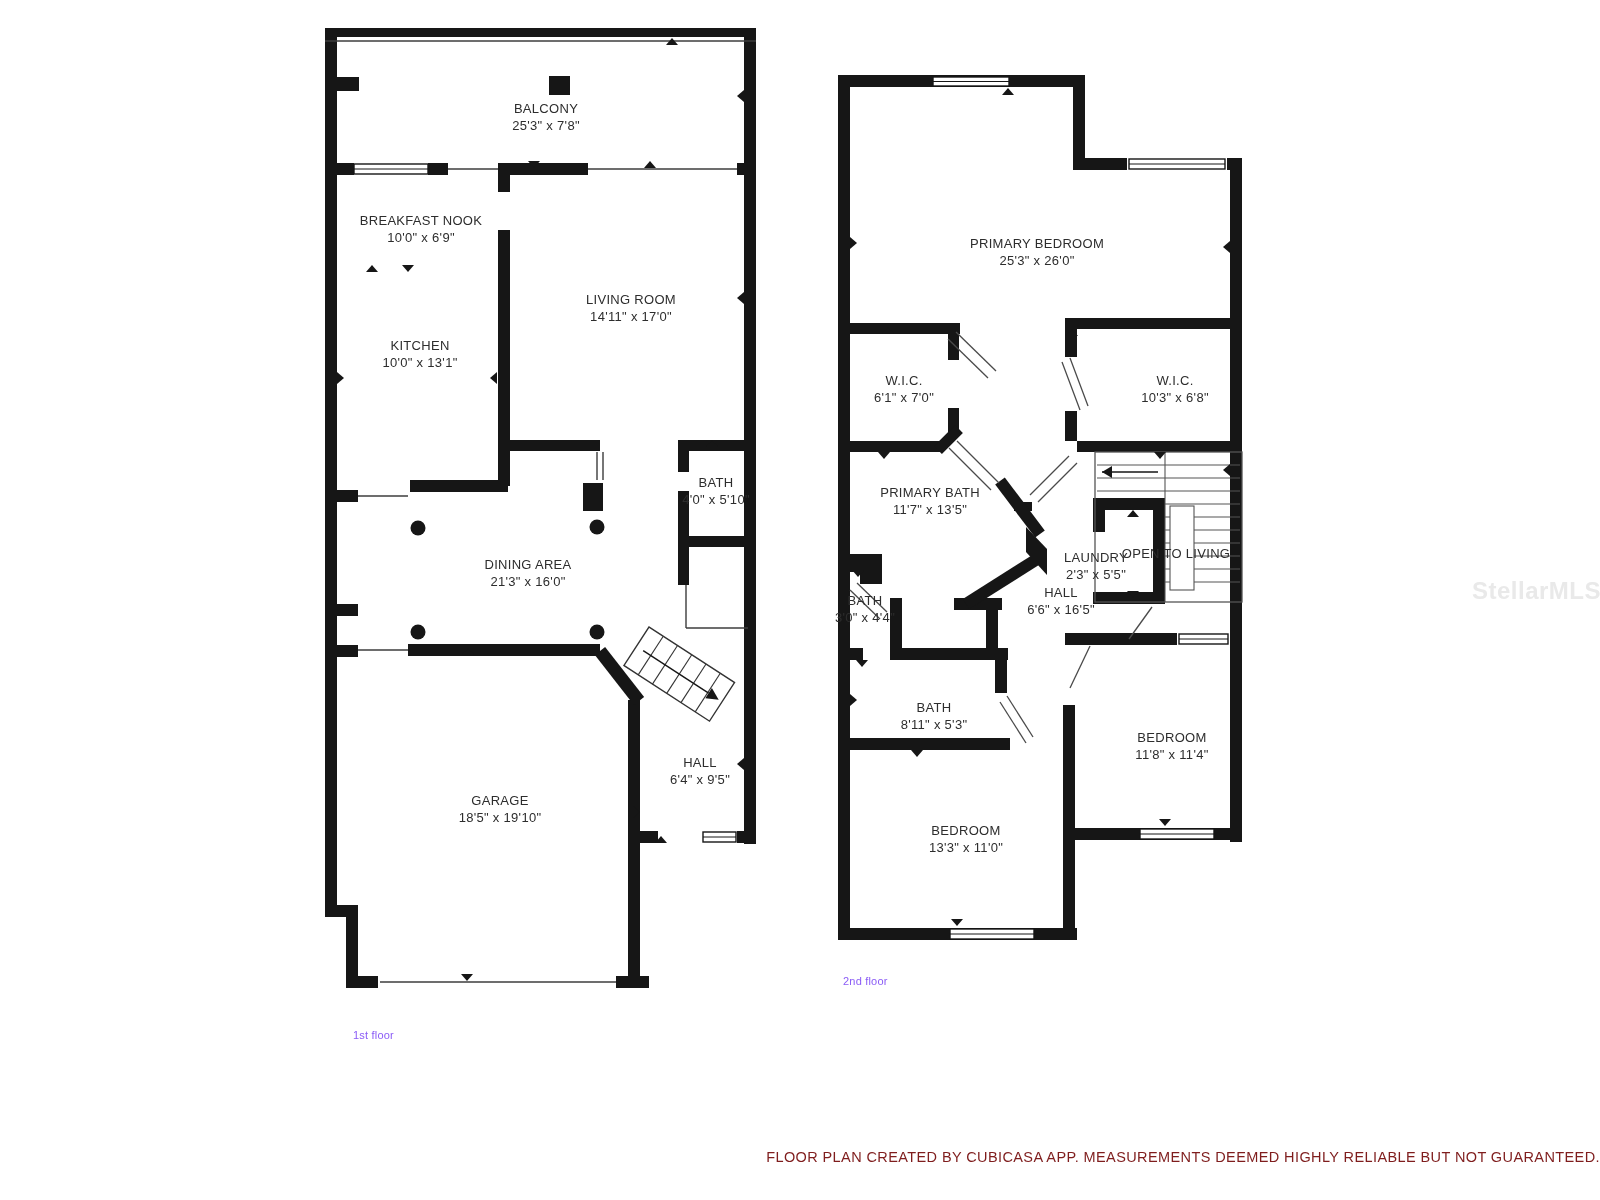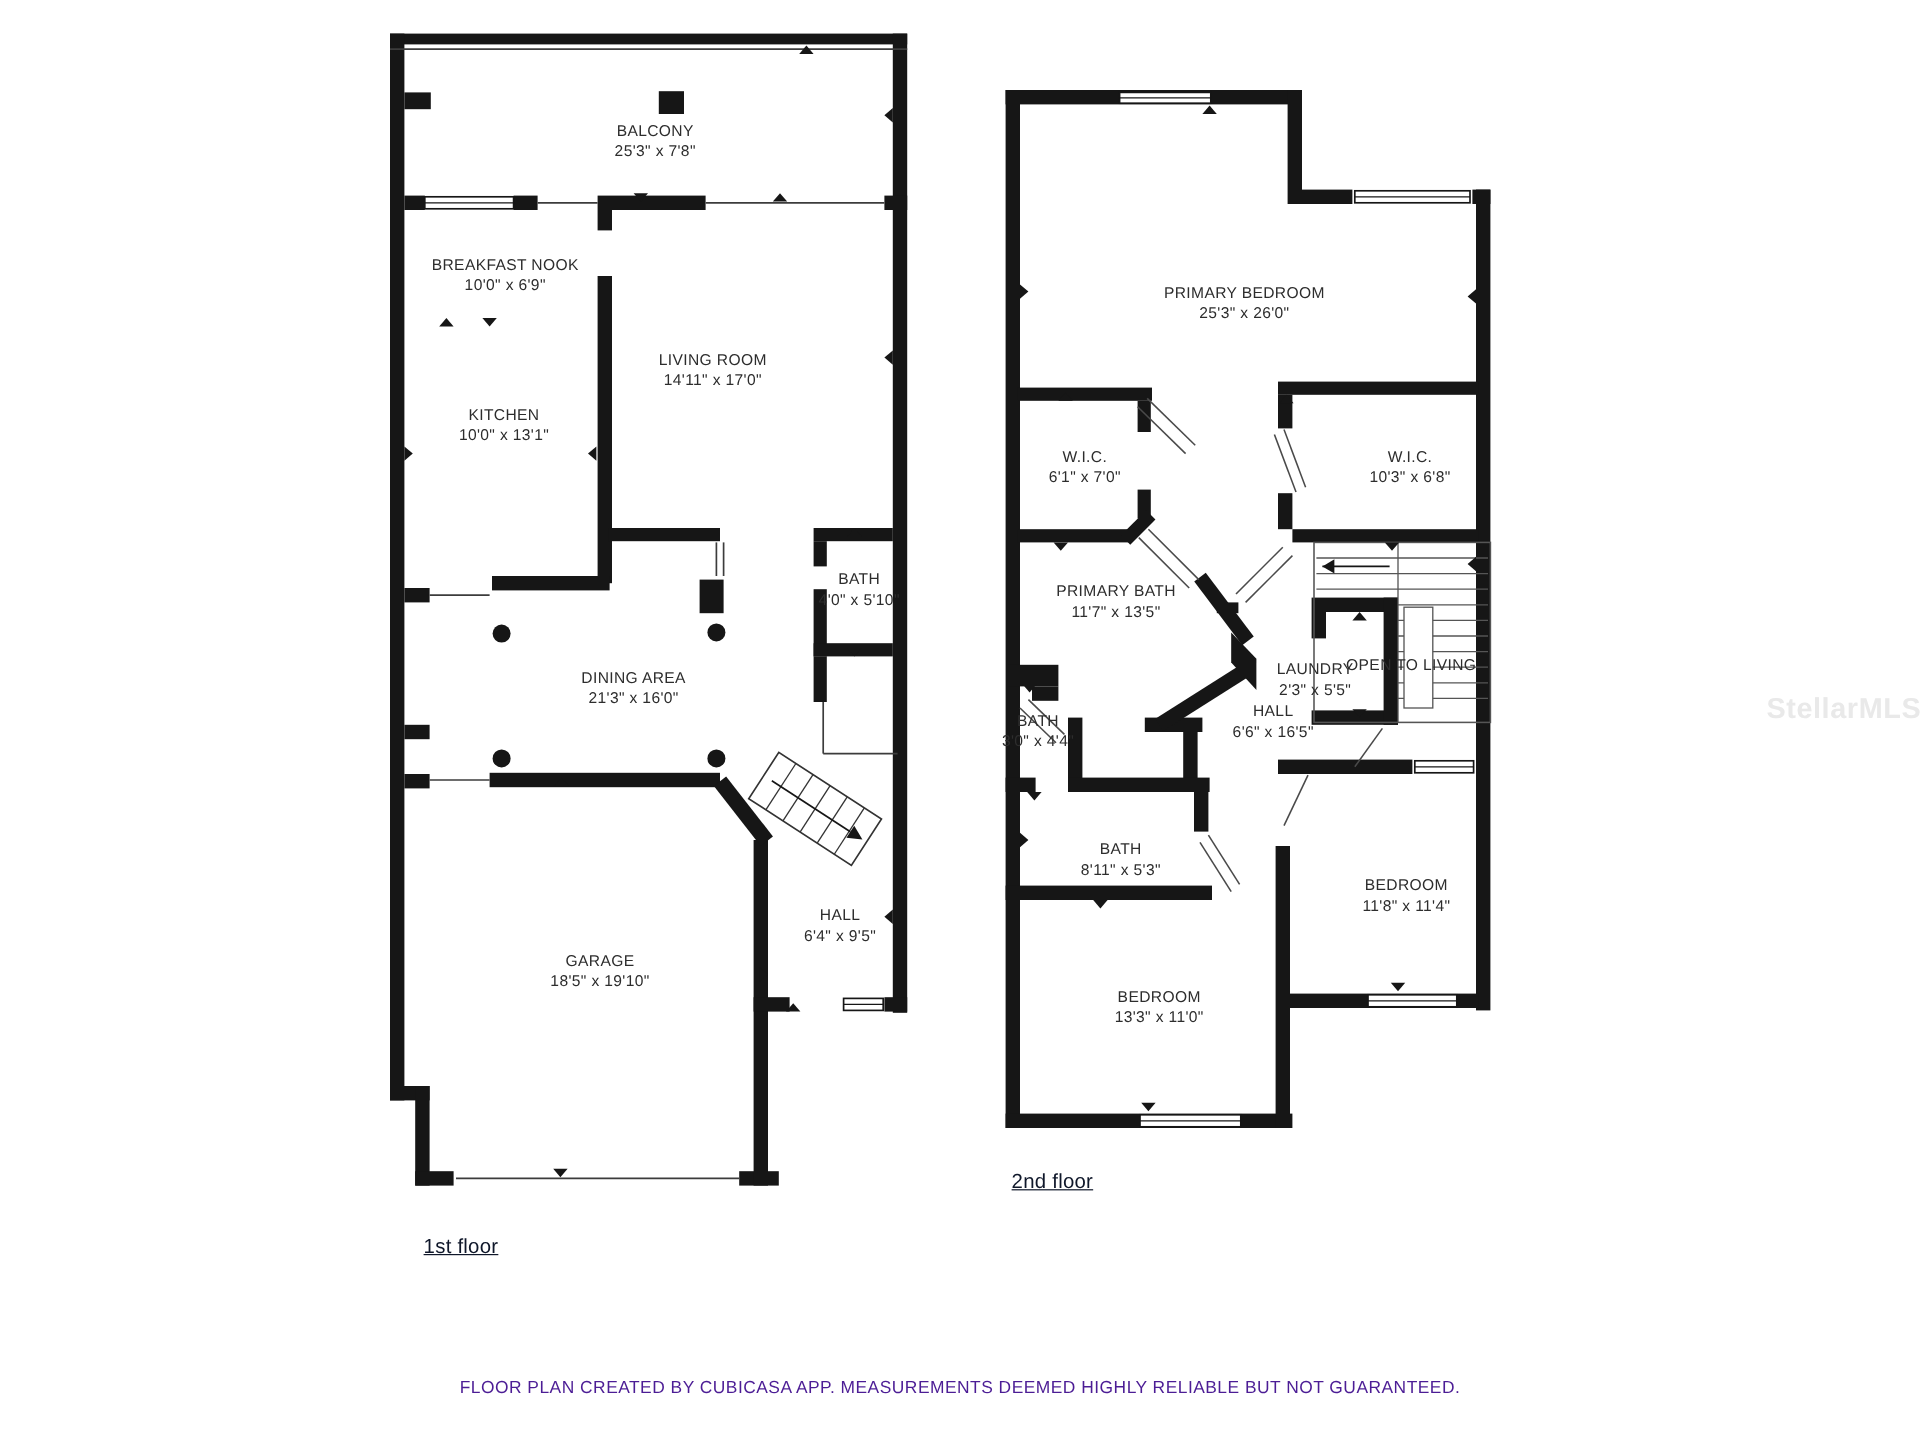--- a/index.html
+++ b/index.html
@@ -2,23 +2,23 @@
 <html><head>
 <meta charset="utf-8">
 <style>
   html,body{margin:0;padding:0;background:#fff;}
   .canvas{position:relative;width:1600px;height:1200px;background:#ffffff;overflow:hidden;
           font-family:"Liberation Sans",sans-serif;padding-left:43px;}
   .plan-svg{position:absolute;left:0;top:0;}
   .room-label{position:absolute;transform:translateX(-50%);text-align:center;color:#2d2d2d;
               font-size:13px;line-height:17px;letter-spacing:.3px;white-space:nowrap;}
   .room-label .nm,.room-label .dims{display:block;}
-  .floor-label{position:absolute;font-size:17px;color:#0f172a;letter-spacing:.2px;text-decoration:underline;}
-  .footer-note{position:absolute;left:0;top:1149px;width:1600px;text-align:center;
-               font-size:14.5px;color:#4c1d95;letter-spacing:.4px;}
+  .floor-label{position:absolute;font-size:11px;color:#8b5cf6;letter-spacing:.2px;}
+  .footer-note{position:absolute;left:0;top:1149px;width:1600px;text-align:right;
+               font-size:14.5px;color:#7f1d1d;letter-spacing:.4px;}
   .watermark{position:absolute;left:1472px;top:577px;font-size:24px;font-weight:600;
              color:#e9e9e9;letter-spacing:.5px;}
 </style>
 </head>
 <body>
 
 <div class="canvas">
 
 <svg class="plan-svg" width="1600" height="1200" viewBox="0 0 1600 1200">
 
@@ -239,21 +239,21 @@
 </svg>
 
   <div class="room-label" style="left:546px;top:100px">
     <span class="nm">BALCONY</span>
     <span class="dims">25'3" x 7'8"</span>
   </div>
   <div class="room-label" style="left:421px;top:212px">
     <span class="nm">BREAKFAST NOOK</span>
     <span class="dims">10'0" x 6'9"</span>
   </div>
-  <div class="room-label" style="left:594px;top:291px">
+  <div class="room-label" style="left:631px;top:291px">
     <span class="nm">LIVING ROOM</span>
     <span class="dims">14'11" x 17'0"</span>
   </div>
   <div class="room-label" style="left:420px;top:337px">
     <span class="nm">KITCHEN</span>
     <span class="dims">10'0" x 13'1"</span>
   </div>
   <div class="room-label" style="left:716px;top:474px">
     <span class="nm">BATH</span>
     <span class="dims">4'0" x 5'10"</span>

